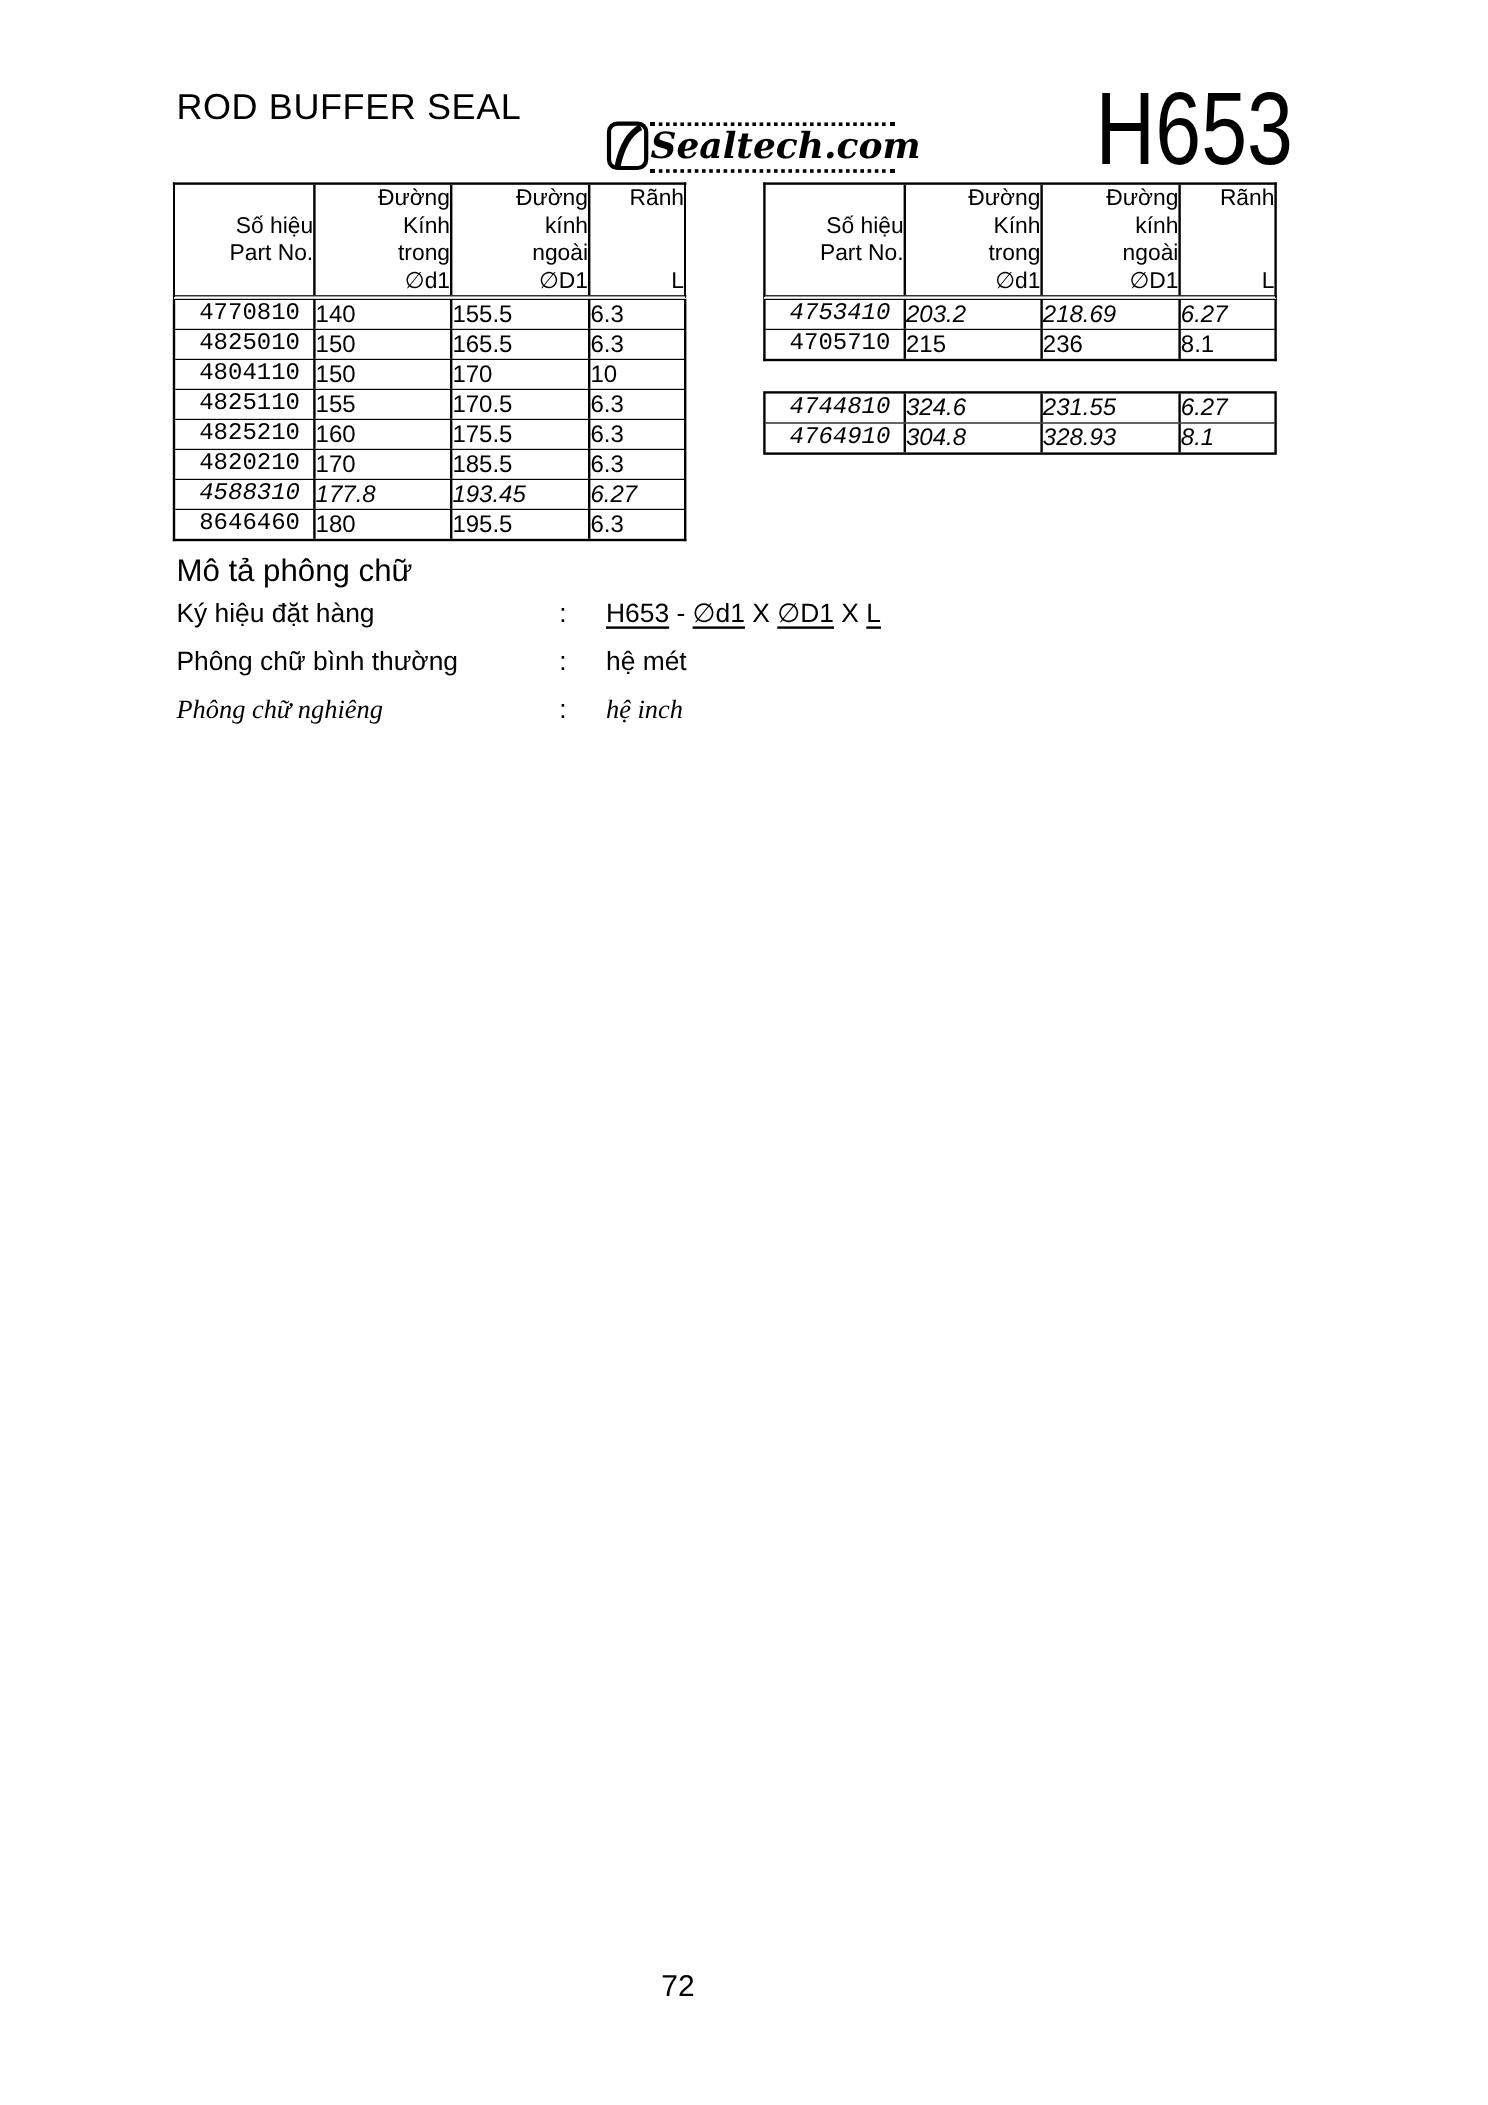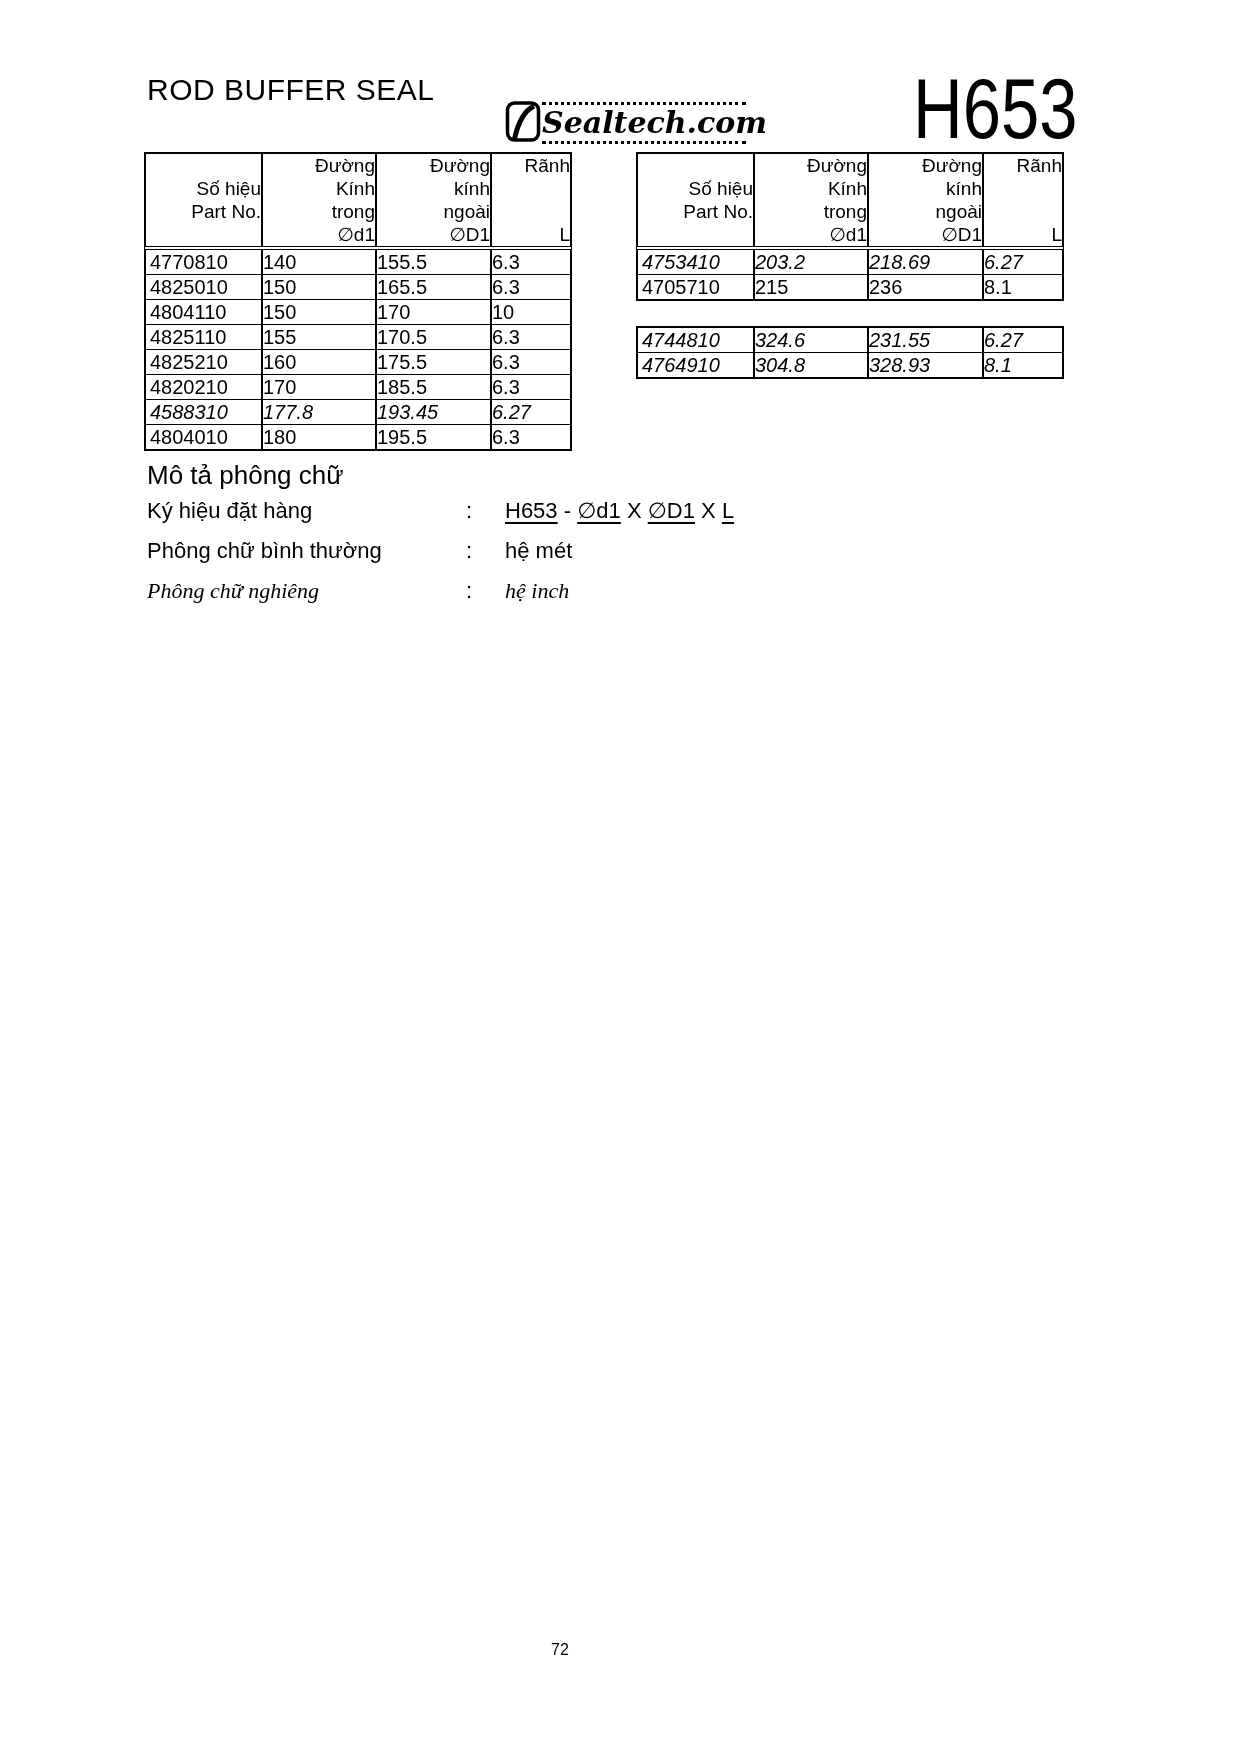--- a/index.html
+++ b/index.html
@@ -34,33 +34,33 @@
     border:2px solid #000;border-bottom:4px double #000;width:424px;
   }
   .hcell div{height:23px;line-height:23px;text-align:right;font-size:19px;}
   .hcell + .hcell{border-left:2px solid #000;}
   .rows{border:2px solid #000;border-top:none;width:424px;}
   .rows.boxed{border-top:2px solid #000;margin-top:25px;}
   .row{display:grid;grid-template-columns:115px 114px 115px 80px;height:24px;}
   .row + .row{border-top:1.5px solid #000;}
   .row.italic{font-style:italic;}
   .cell{line-height:24px;font-size:20px;text-align:left;white-space:nowrap;overflow:hidden;}
-  .cell.part{text-align:left;padding-left:4px;}
+  .cell.part{text-align:left;padding-left:20px;font-family:Liberation Mono, monospace;}
   .cell + .cell{border-left:2px solid #000;}
 
   
   .note-heading{left:147px;top:460px;font-size:26px;}
   .note-line{left:0;width:1240px;height:28px;font-size:22px;}
   .nl-label{position:absolute;left:147px;}
   .nl-colon{position:absolute;left:466px;}
   .nl-value{position:absolute;left:505px;}
   .note-line.it .nl-label,.note-line.it .nl-value{font-style:italic;font-family:Liberation Serif, serif;}
   .u{text-decoration:underline;text-decoration-thickness:2px;text-underline-offset:4px;}
 
-  .page-number{left:551px;top:1641px;font-size:16px;}
+  .page-number{left:551px;top:1641px;font-size:25px;}
 </style>
 </head>
 <body>
 
 <div class="abs page-title">ROD BUFFER SEAL</div>
 
 <div class="abs model-code"><span>H653</span></div>
 
 <svg class="abs logo-icon" width="37" height="44" viewBox="0 0 37 44">
   <rect x="2.5" y="3" width="31" height="37" rx="7" fill="none" stroke="#000" stroke-width="3.5"></rect>
@@ -132,21 +132,21 @@
         <div class="cell">185.5</div>
         <div class="cell">6.3</div>
       </div>
       <div class="row italic">
         <div class="cell part">4588310</div>
         <div class="cell">177.8</div>
         <div class="cell">193.45</div>
         <div class="cell">6.27</div>
       </div>
       <div class="row">
-        <div class="cell part">4804010</div>
+        <div class="cell part">8646460</div>
         <div class="cell">180</div>
         <div class="cell">195.5</div>
         <div class="cell">6.3</div>
       </div>
     </div>
 </div>
 
 <div class="dtable right">
   <div class="hdr">
     <div class="hcell">

